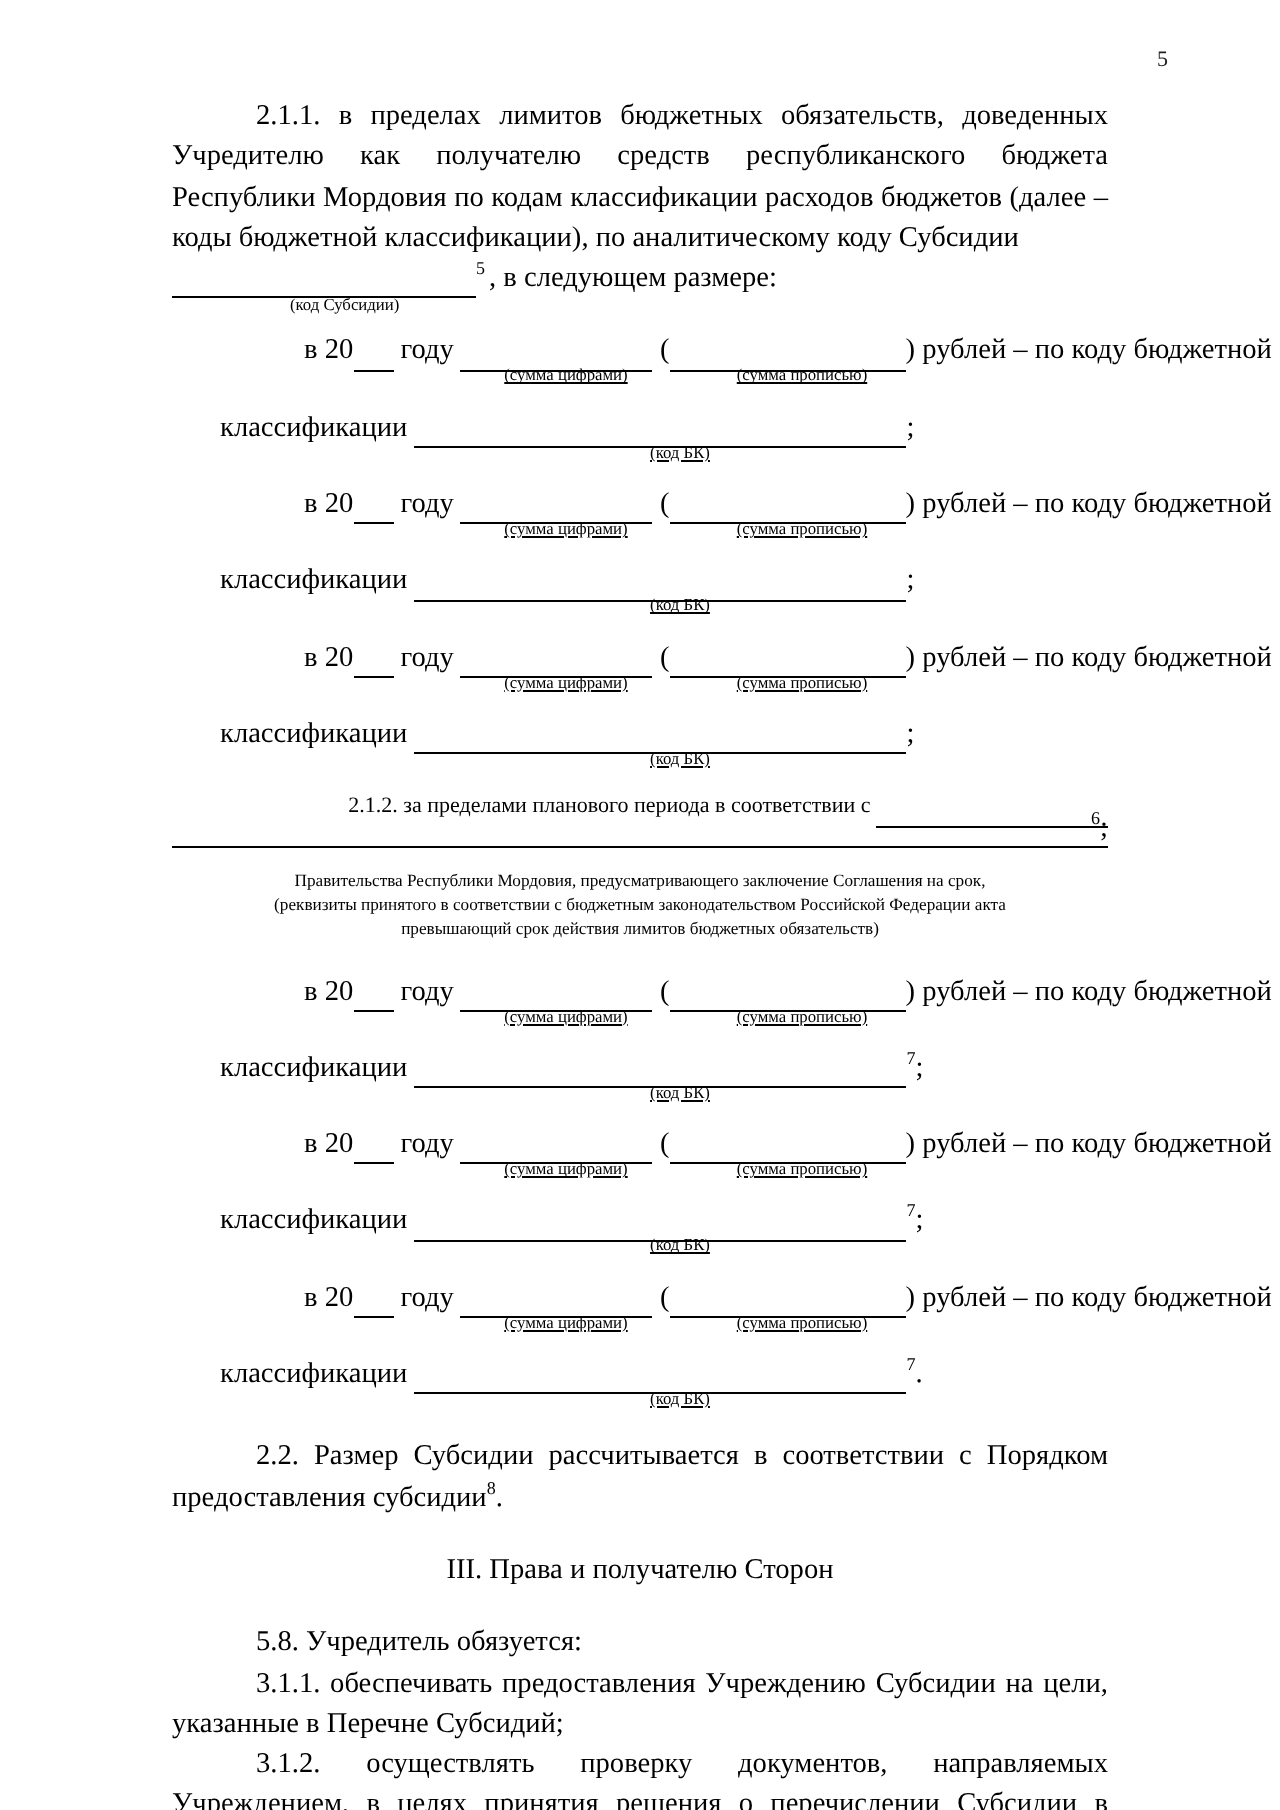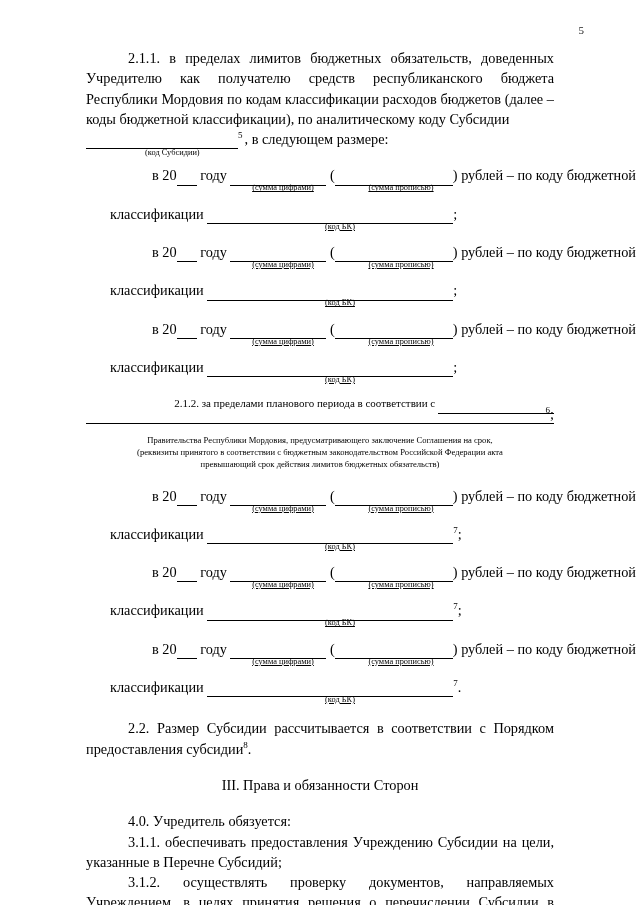--- a/index.html
+++ b/index.html
@@ -322,24 +322,24 @@
         <div class="cap cap-bk">(код БК)</div>
       </div>
     </div>
 
     <div class="spacer-lg"></div>
 
     <p class="para"><span>2.2. Размер Субсидии рассчитывается в соответствии с Порядком предоставления субсидии</span><sup class="fn">8</sup><span>.</span></p>
 
     <div class="spacer-md"></div>
 
-    <p class="heading">III. Права и обязанности Сторон</p>
+    <p class="heading">III. Права и получателю Сторон</p>
 
     <div class="spacer-md"></div>
 
-    <p class="para">4.0. Учредитель обязуется:</p>
+    <p class="para">5.8. Учредитель обязуется:</p>
 
     <p class="para">3.1.1. обеспечивать предоставления Учреждению Субсидии на цели, указанные в Перечне Субсидий;</p>
 
     <p class="para"><span>3.1.2. осуществлять проверку документов, направляемых Учреждением, в целях принятия решения о перечислении Субсидии в течение</span>  </p>
 
   </div>
 </div>
 
 </body></html>

